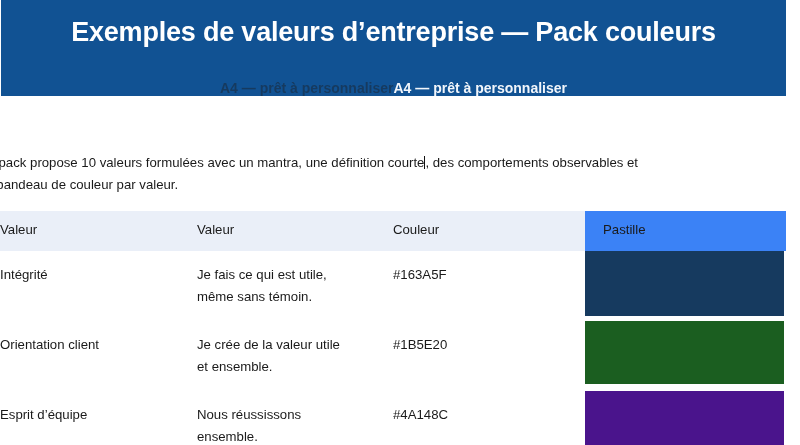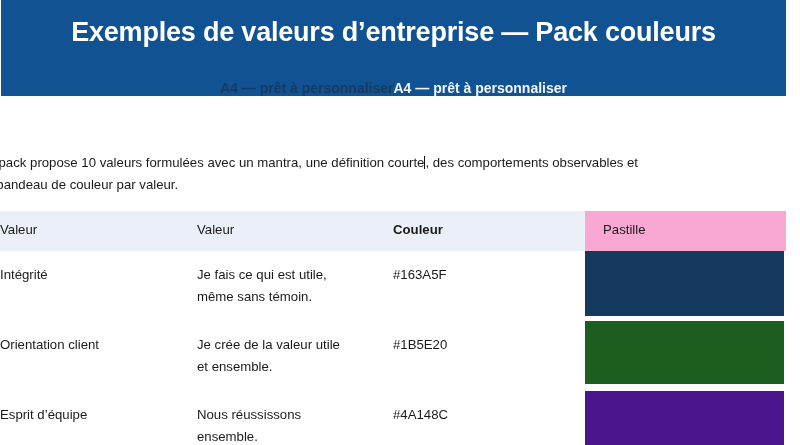--- a/index.html
+++ b/index.html
@@ -140,22 +140,22 @@
     <span>Ce pack propose 10 valeurs formulées avec un mantra, une définition courte</span><span class="caret"></span><span>, des comportements observables et</span><br>
     <span>un bandeau de couleur par valeur.</span>
   </div>
 
   <div id="table">
     <table>
       <thead>
         <tr>
           <th class="col-valeur" style="background: rgb(234, 239, 248);">Valeur</th>
           <th class="col-mantra" style="background: rgb(234, 239, 248);">Valeur</th>
-          <th class="col-couleur" style="background: rgb(234, 239, 248); font-weight: bold;">Couleur</th>
-          <th class="col-pastille" style="background: #f9a8d4;">Pastille</th>
+          <th class="col-couleur" style="background: rgb(234, 239, 248);">Couleur</th>
+          <th class="col-pastille" style="background: #3b82f6;">Pastille</th>
         </tr>
       </thead>
       <tbody>
         <tr>
           <td class="col-valeur">Intégrité</td>
           <td class="col-mantra">Je fais ce qui est utile, même sans témoin.</td>
           <td class="col-couleur">#163A5F</td>
           <td class="col-pastille">
             <span class="swatch" style="background: rgb(22, 58, 95);"></span>
           </td>

